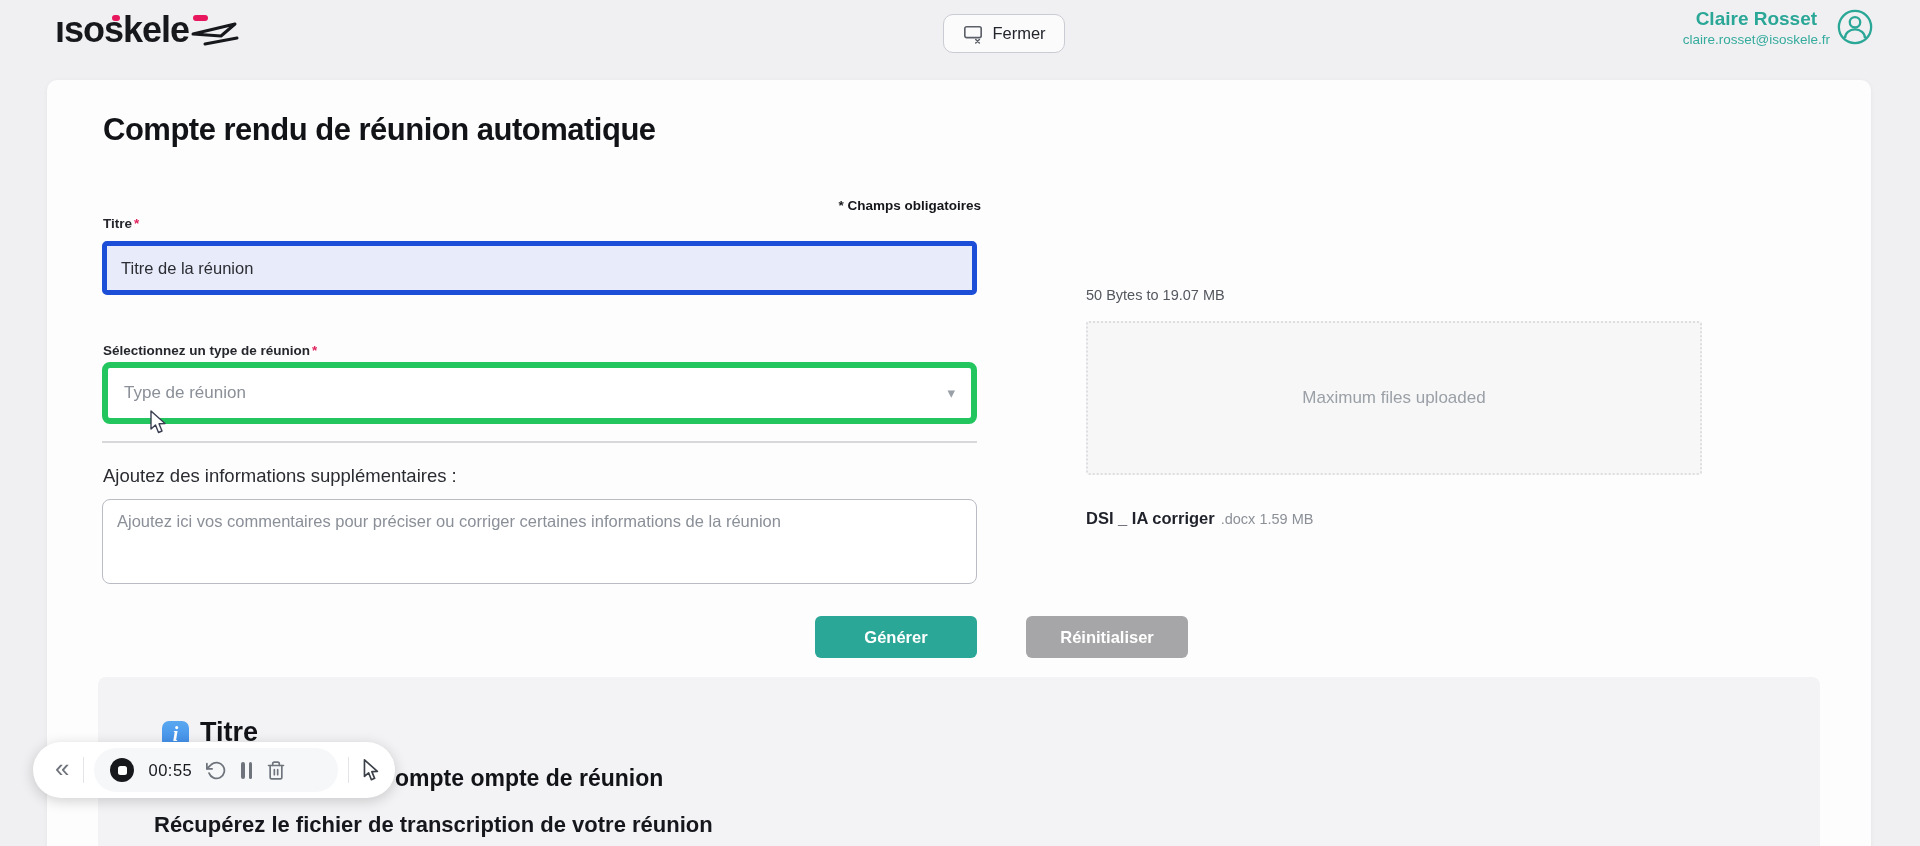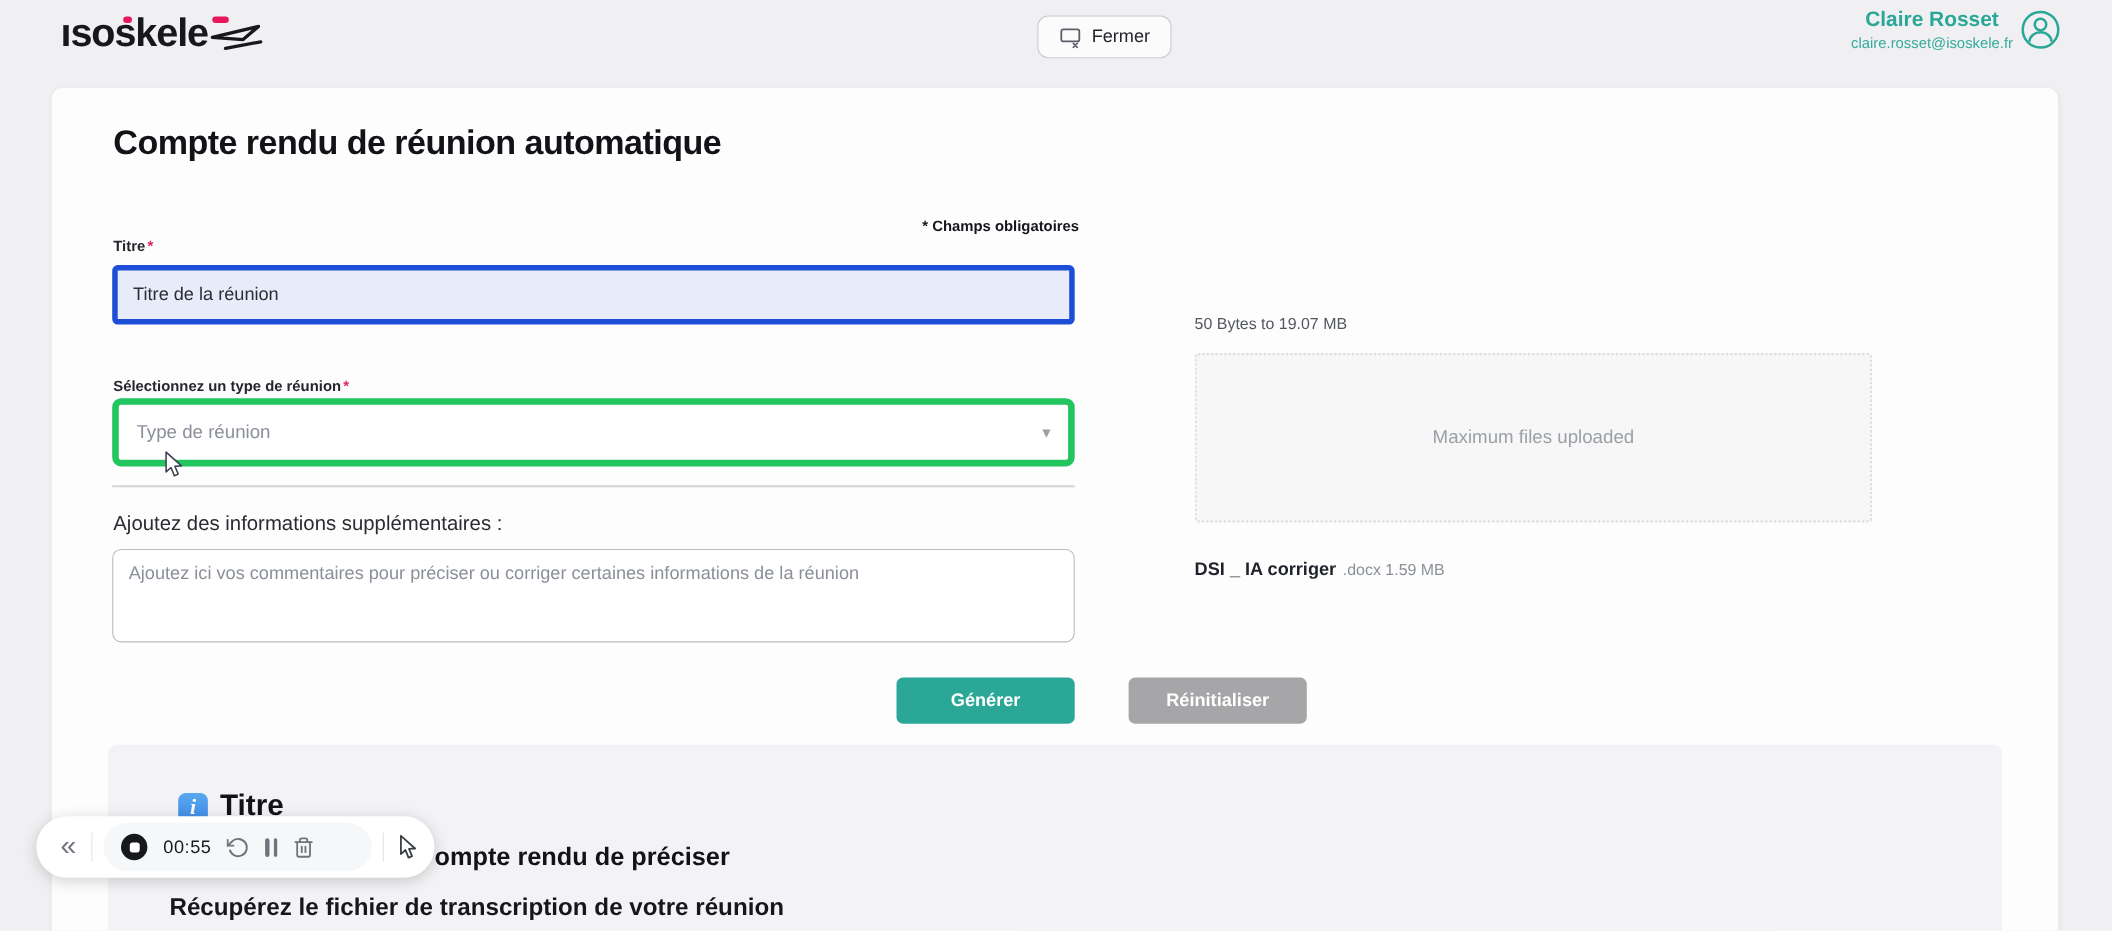--- a/index.html
+++ b/index.html
@@ -192,21 +192,21 @@
     <span class="dropzone-text">Maximum files uploaded</span>
   </div>
   <div class="file-row">
     <span class="file-name">DSI _ IA corriger</span><span>.docx</span>
     <span>1.59 MB</span>
   </div>
 
   <div class="help-section">
     <div class="info-icon">i</div>
     <div class="help-heading">Titre</div>
-    <div class="help-step">ompte rendu de préciser</div>
+    <div class="help-step">ompte ompte de réunion</div>
     <div class="help-sub">Récupérez le fichier de transcription de votre réunion</div>
   </div>
 </div>
 
 <div class="rec-toolbar">
   <button class="collapse-btn">«</button>
   <div class="tb-sep"></div>
 
   <div class="rec-pill">
     <button class="stop-btn">

